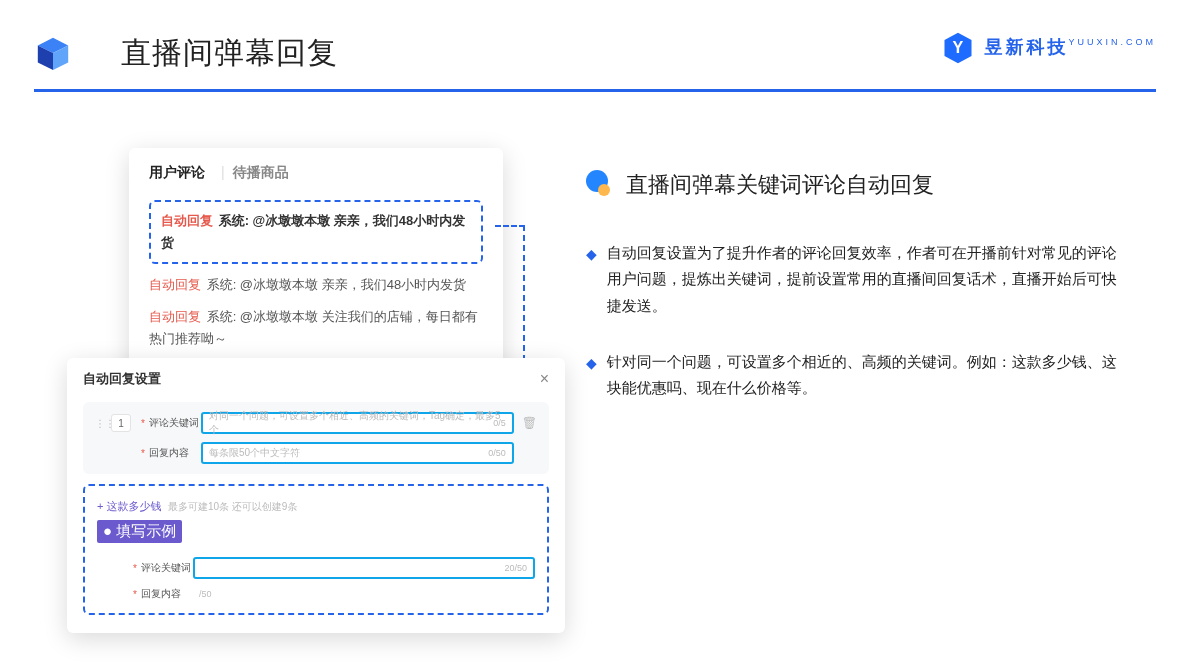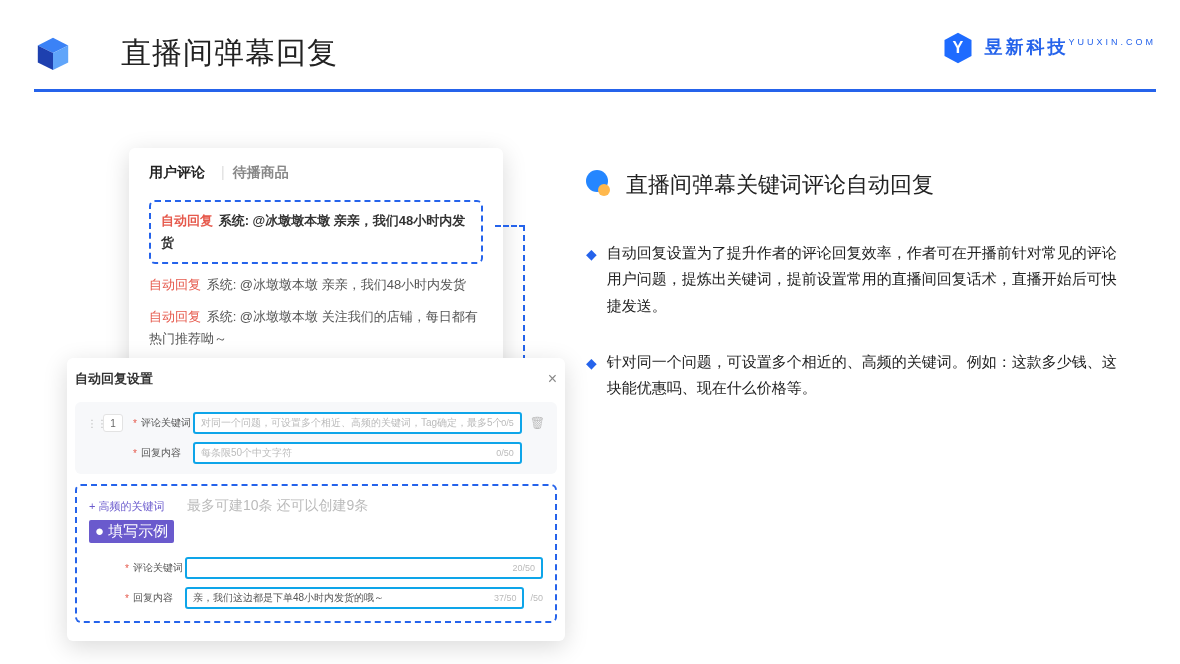--- a/index.html
+++ b/index.html
@@ -37,37 +37,37 @@
   .comment { font-size: 13px; color: #555; line-height: 1.7; margin-bottom: 10px; }
   .auto-reply-tag { color: #e65a4d; margin-right: 2px; }
   .comment-hl { border: 2px dashed #2563eb; border-radius: 6px; padding: 8px 10px; font-weight: 700; color: #333; }
 
   
   .connector-h { position: absolute; left: 495px; top: 225px; width: 30px; height: 0; border-top: 2px dashed #2563eb; }
   .connector-v { position: absolute; left: 523px; top: 225px; width: 0; height: 326px; border-left: 2px dashed #2563eb; }
   .connector-h2 { position: absolute; left: 488px; top: 549px; width: 37px; height: 0; border-top: 2px dashed #2563eb; }
 
   
-  .settings-panel { position: absolute; left: 67px; top: 358px; width: 498px; background: #fff; box-shadow: 0 6px 24px rgba(0,0,0,.15); border-radius: 6px; padding: 12px 8px 18px; }
+  .settings-panel { position: absolute; left: 67px; top: 358px; width: 498px; background: #fff; box-shadow: 0 6px 24px rgba(0,0,0,.15); border-radius: 6px; padding: 12px 16px 18px; }
   .settings-head { display: flex; justify-content: space-between; align-items: center; font-size: 13px; font-weight: 600; color: #333; margin-bottom: 14px; }
   .close-x { color: #888; font-size: 16px; cursor: pointer; font-weight: 400; }
 
   .form-block { background: #f7f8fa; border-radius: 6px; padding: 10px 12px; margin-bottom: 10px; }
   .form-row { display: flex; align-items: center; font-size: 11px; color: #666; margin-bottom: 8px; }
   .form-row:last-child { margin-bottom: 0; }
   .drag-handle { color: #bbb; margin-right: 6px; font-size: 10px; width: 10px; }
   .row-num { background: #fff; border: 1px solid #e3e3e3; border-radius: 3px; width: 20px; height: 18px; display: flex; align-items: center; justify-content: center; font-size: 10px; margin-right: 10px; }
   .req { color: #e65a4d; margin-right: 4px; font-size: 10px; }
   .lbl { width: 52px; flex: none; color: #555; font-size: 10px; }
   .inp { flex: 1; background: #fff; border: 2px solid #0ea5e9; border-radius: 3px; height: 22px; display: flex; align-items: center; padding: 0 6px; color: #bbb; font-size: 10px; position: relative; }
   .inp .ct { position: absolute; right: 6px; color: #bbb; font-size: 9px; }
   .trash { color: #bbb; margin-left: 8px; font-size: 12px; }
 
   .add-link { color: #6a5acd; font-size: 11px; margin-bottom: 6px; display: inline-block; }
-  .add-hint { color: #bbb; font-size: 14px; margin-left: 18px; }
+  .add-hint { color: #bbb; font-size: 10px; margin-left: 2px; }
 
   .example-box { border: 2px dashed #2563eb; border-radius: 6px; padding: 10px 12px 12px; margin-top: 2px; }
   .ex-badge { display: inline-block; background: #6a5acd; color: #fff; font-size: 15px; padding: 2px 6px; border-radius: 2px; margin-bottom: 8px; }
   .tag-pill { background: #eef0f4; color: #666; font-size: 9px; padding: 1px 5px; border-radius: 2px; margin-right: 4px; white-space: nowrap; }
   .tag-pill .x { margin-left: 2px; color: #999; }
   .inp.filled { color: #555; }
   .inp .tags { display: flex; flex-wrap: nowrap; overflow: hidden; }
 </style>
 </head>
 <body>
@@ -160,38 +160,34 @@
       <span class="inp">
         <span>每条限50个中文字符</span>
         <span class="ct">0/50</span>
       </span>
       <span class="trash" style="visibility:hidden">🗑</span>
     </div>
   </div>
 
   <div class="example-box">
     <div>
-      <span class="add-link">+ 高频的关键词</span>
+      <span class="add-link">+ 这款多少钱</span>
       <span class="add-hint">最多可建10条 还可以创建9条</span>
     </div>
     <span class="ex-badge">● 填写示例</span>
 
     <div class="form-row" style="margin-top:6px">
       <span style="width:36px"></span>
       <span class="req">*</span>
       <span class="lbl">评论关键词</span>
       <span class="inp filled">
         <span class="ct">20/50</span>
       </span>
     </div>
 
     <div class="form-row">
       <span style="width:36px"></span>
       <span class="req">*</span>
       <span class="lbl">回复内容</span>
-      <span class="inp filled">
-        <span>亲，我们这边都是下单48小时内发货的哦～</span>
-        <span class="ct">37/50</span>
-      </span>
       <span class="ct" style="position:static;margin-left:6px;color:#bbb;font-size:9px">/50</span>
     </div>
   </div>
 </div>
 
 </body></html>

